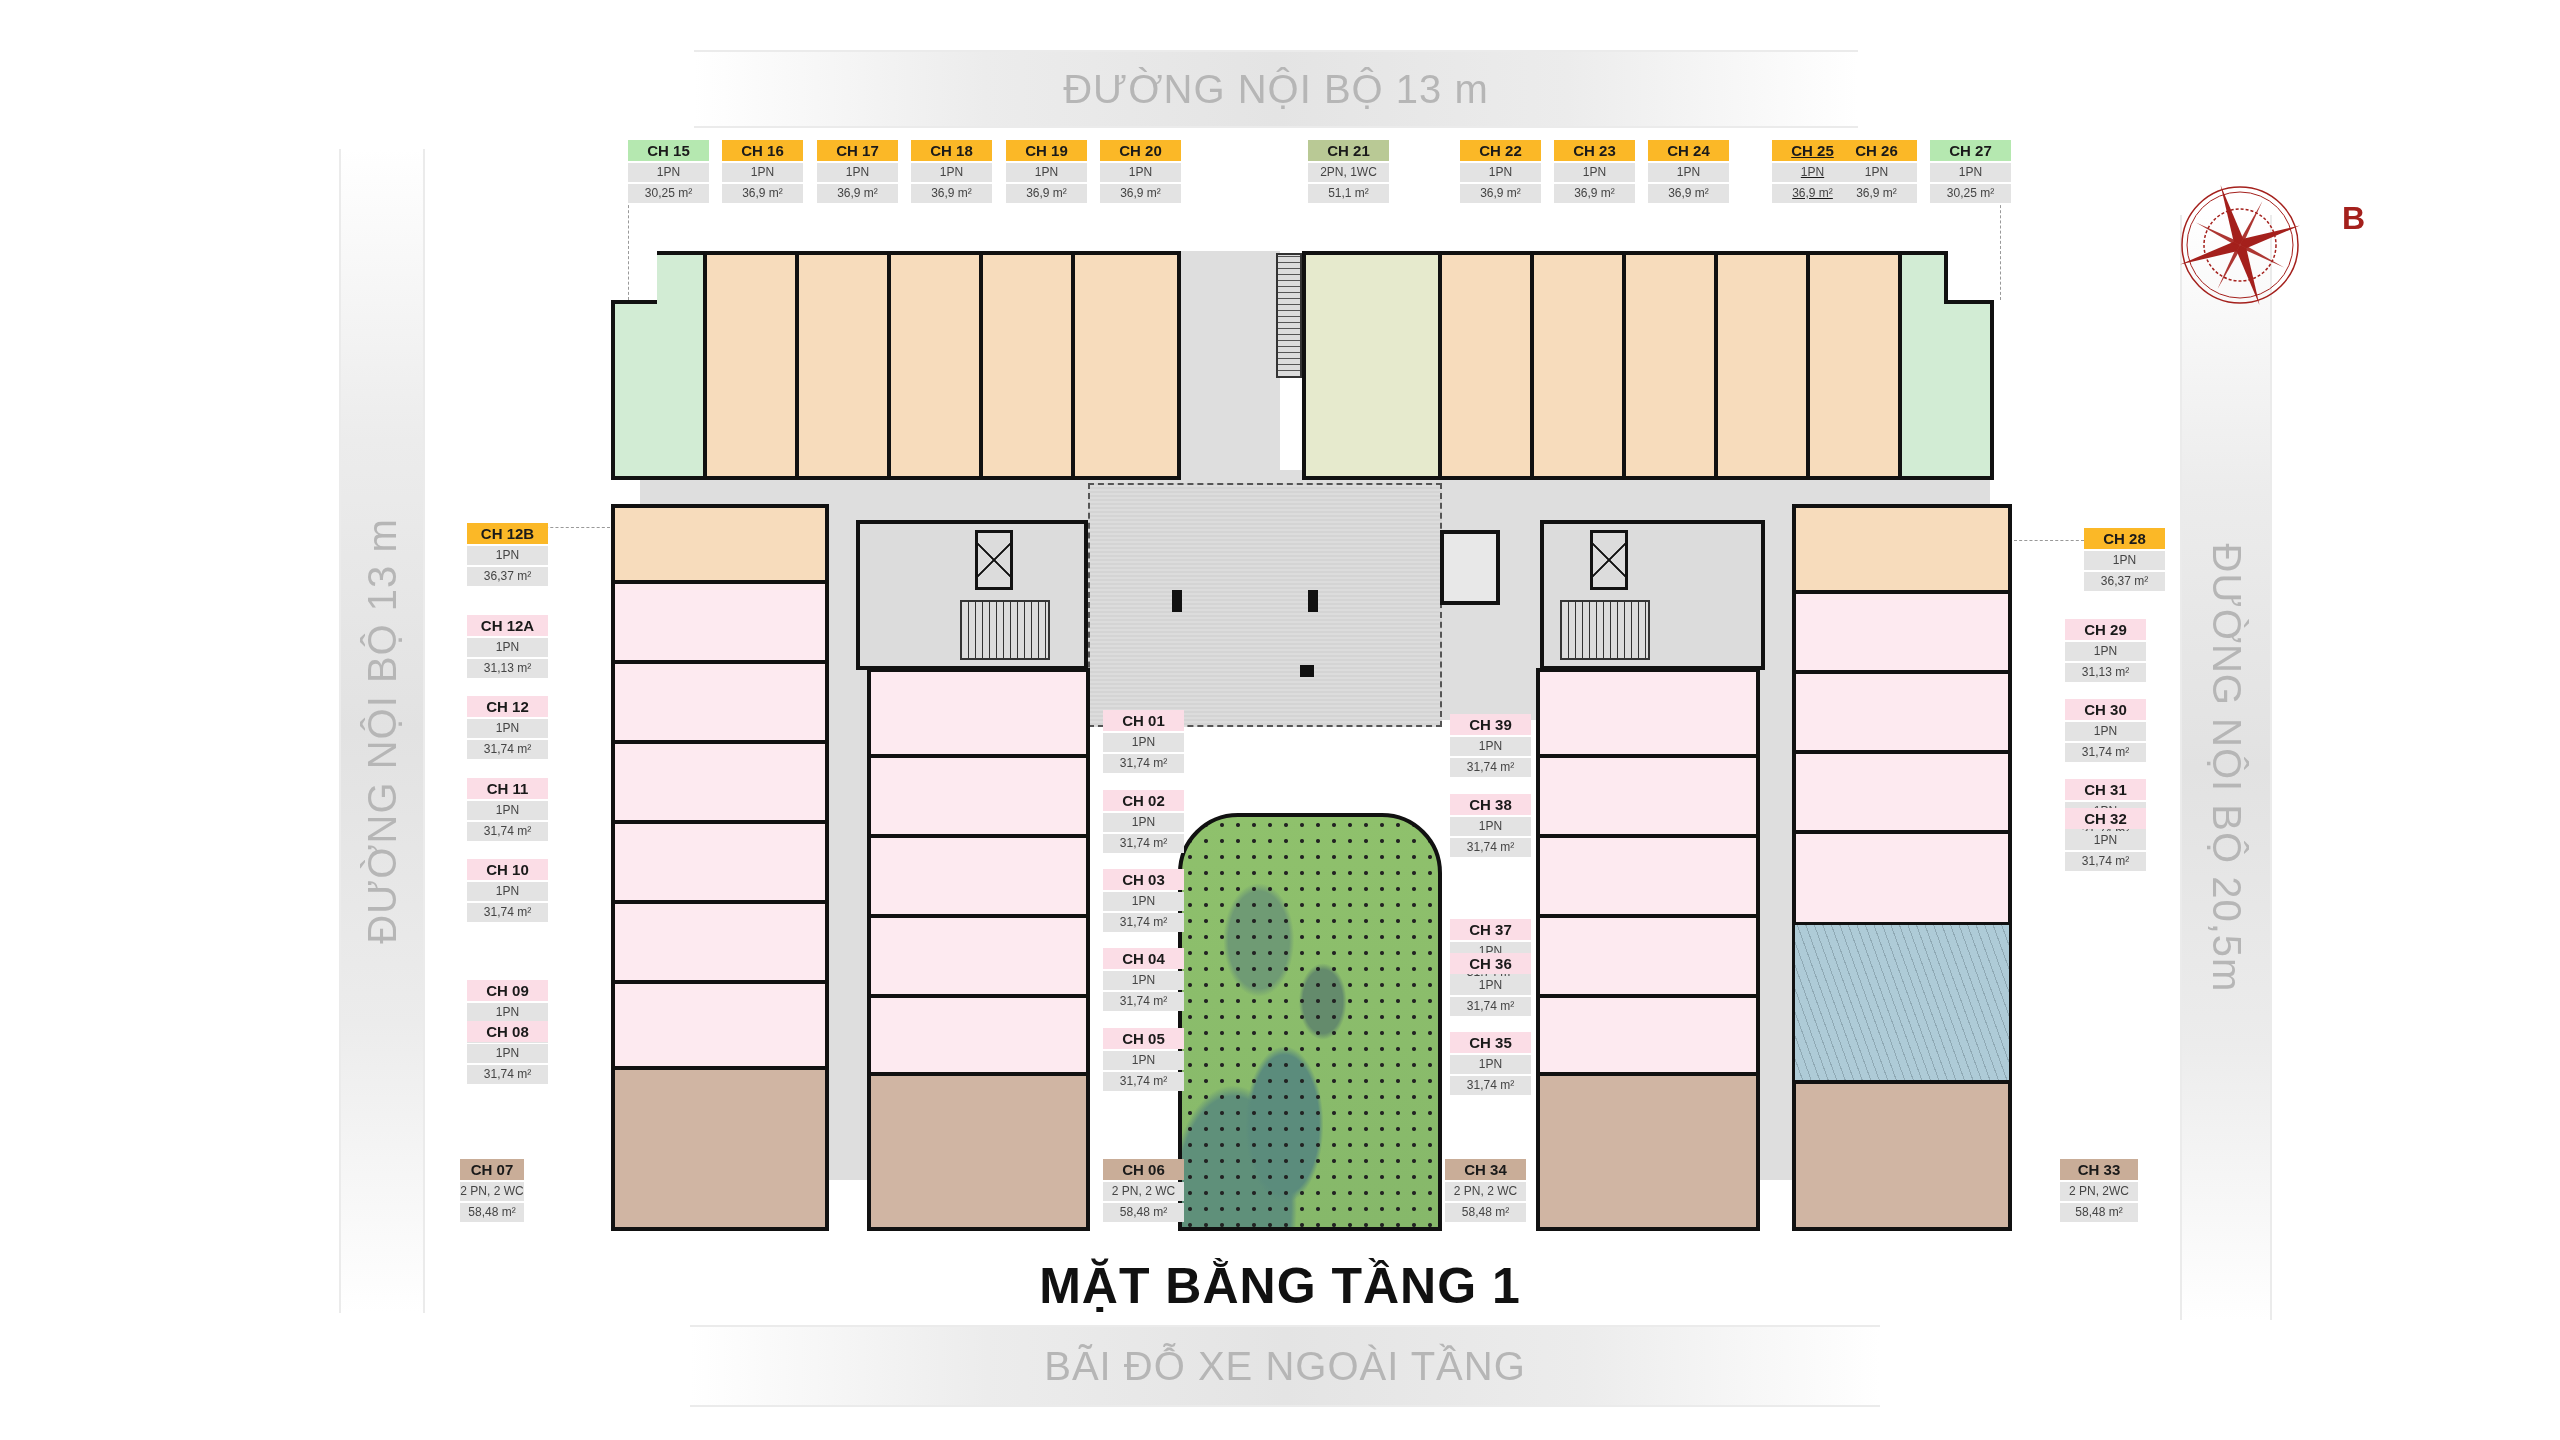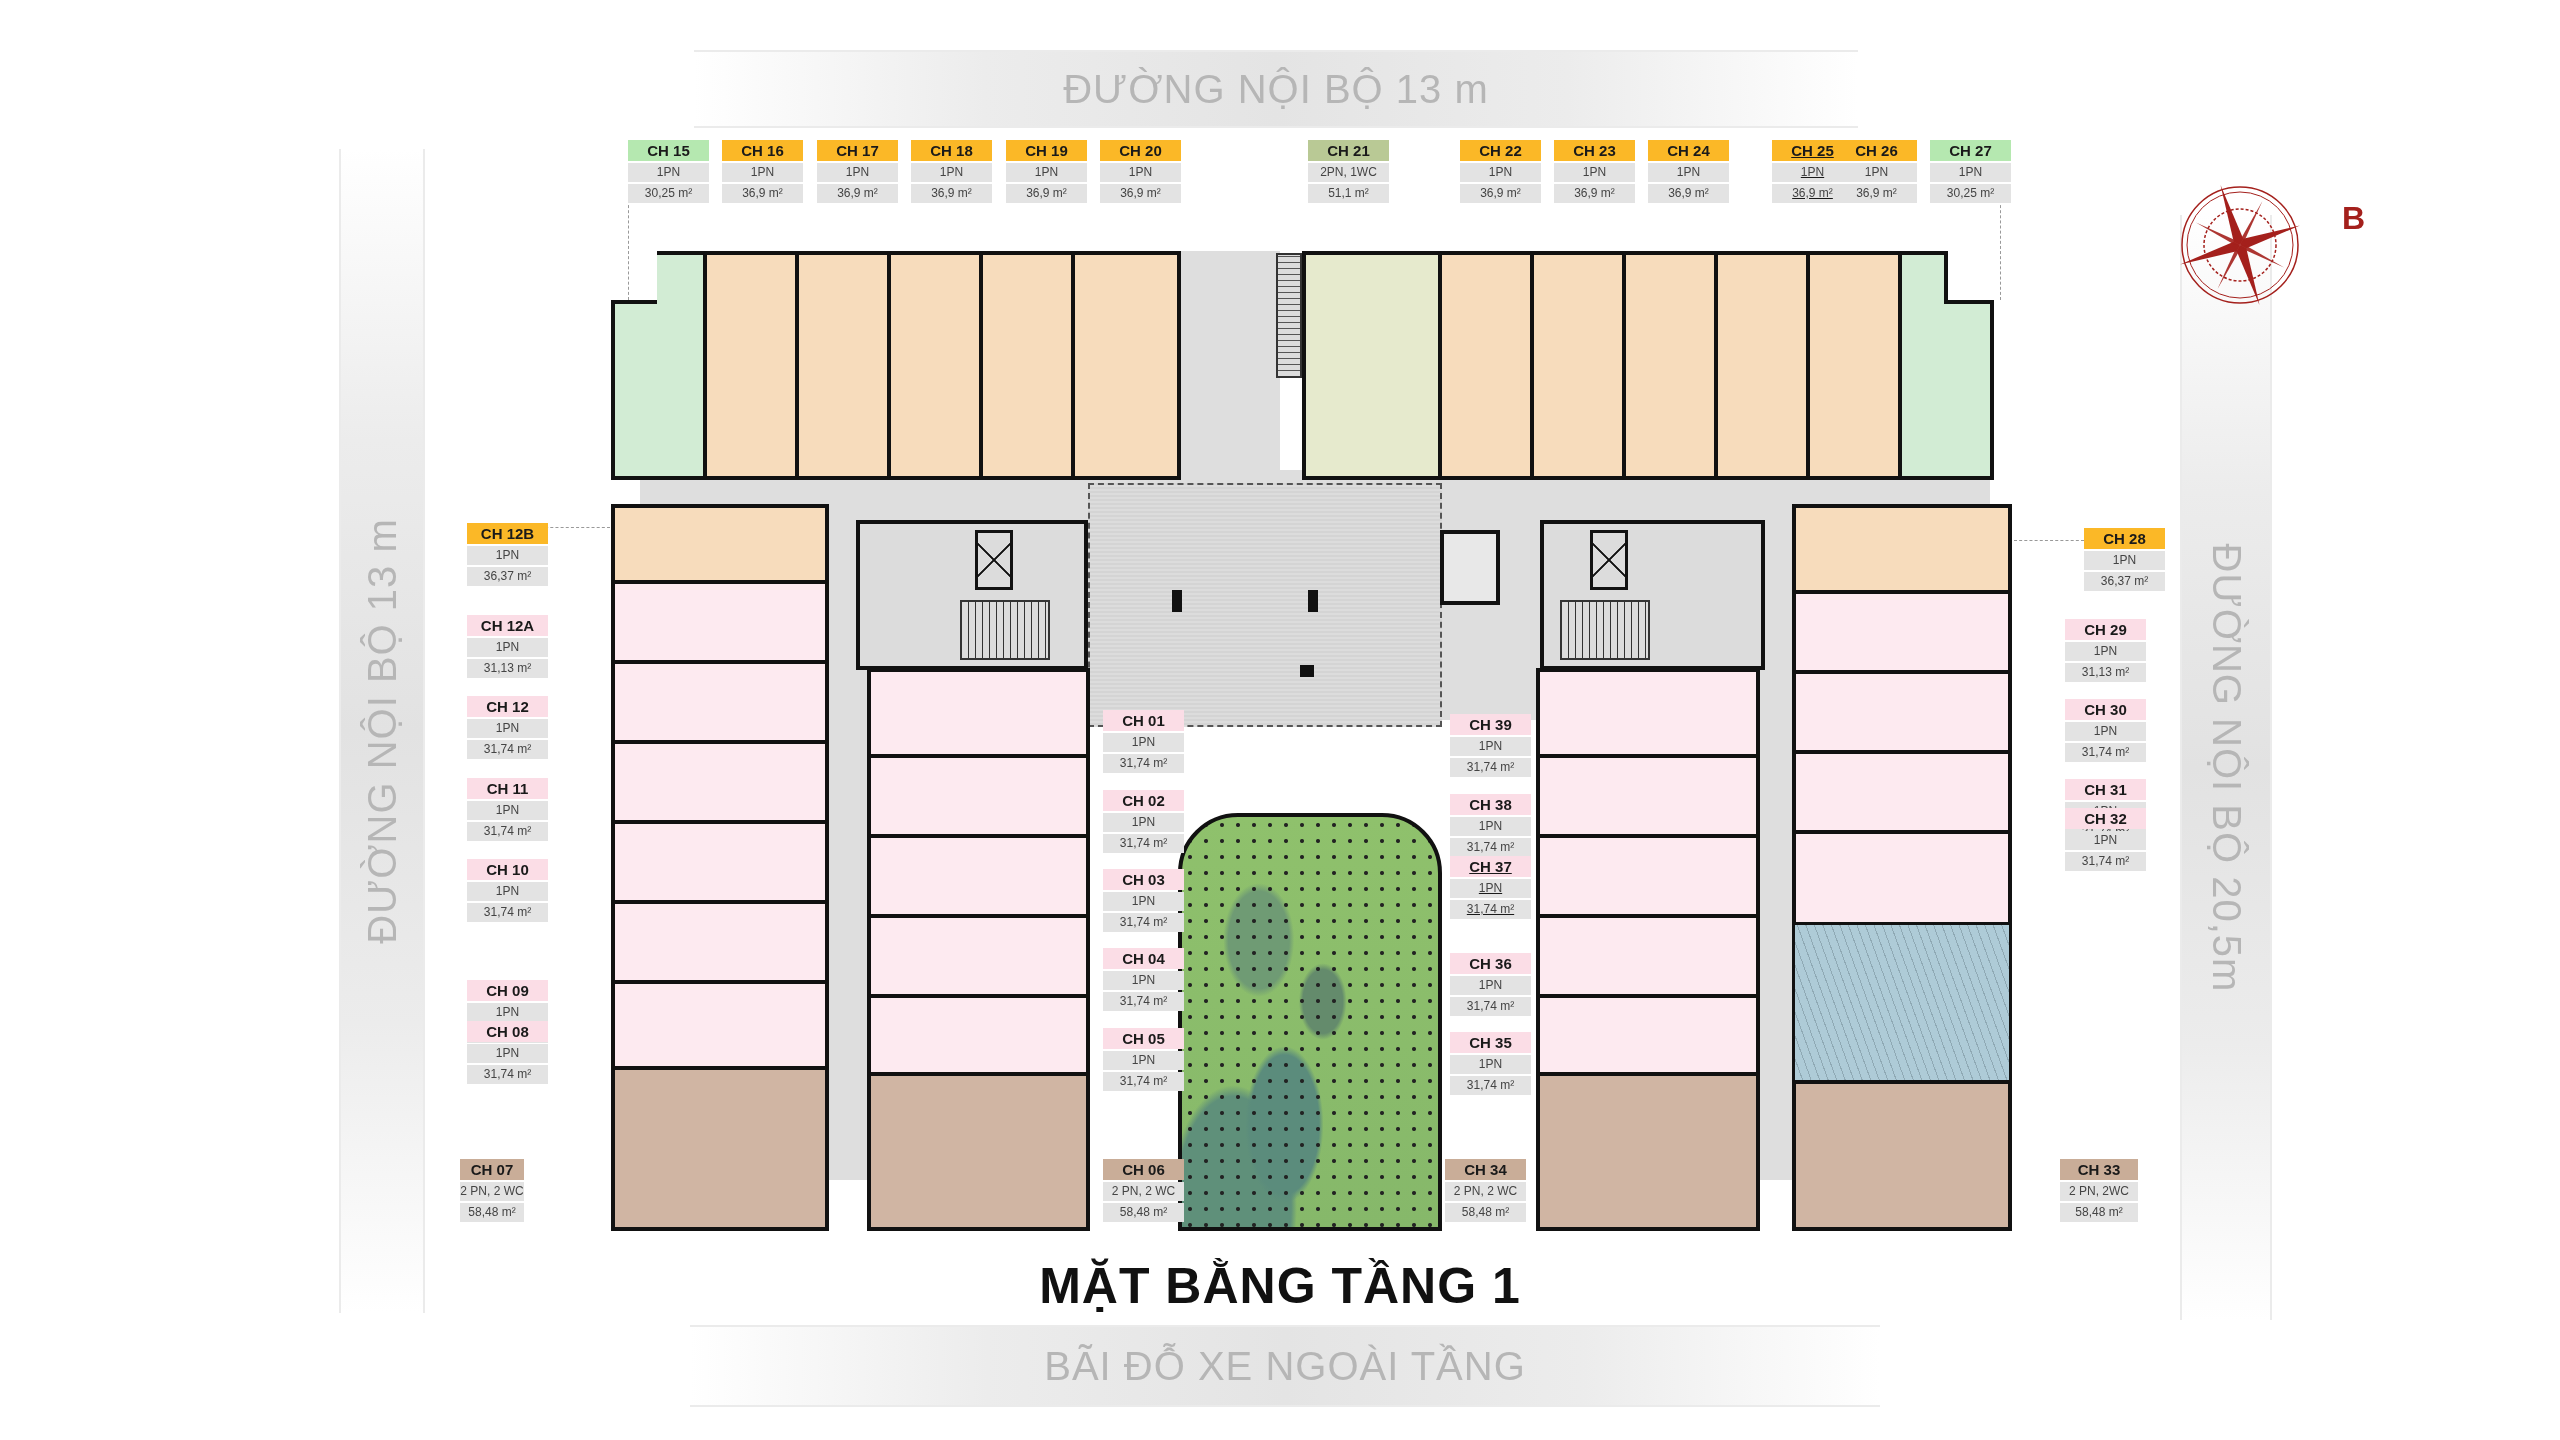--- a/index.html
+++ b/index.html
@@ -291,21 +291,21 @@
 <div class="tag" style="left:1450px;top:714px;">
     <div class="t-name c-pink">CH 39</div>
     <div class="t-row">1PN</div>
     <div class="t-row">31,74 m²</div>
   </div>
 <div class="tag" style="left:1450px;top:794px;">
     <div class="t-name c-pink">CH 38</div>
     <div class="t-row">1PN</div>
     <div class="t-row">31,74 m²</div>
   </div>
-<div class="tag" style="left:1450px;top:856px;text-decoration:underline;">
+<div class="tag" style="left:1450px;top:919px;">
     <div class="t-name c-pink">CH 37</div>
     <div class="t-row">1PN</div>
     <div class="t-row">31,74 m²</div>
   </div>
 <div class="tag" style="left:1450px;top:953px;">
     <div class="t-name c-pink">CH 36</div>
     <div class="t-row">1PN</div>
     <div class="t-row">31,74 m²</div>
   </div>
 <div class="tag" style="left:1450px;top:1032px;">

